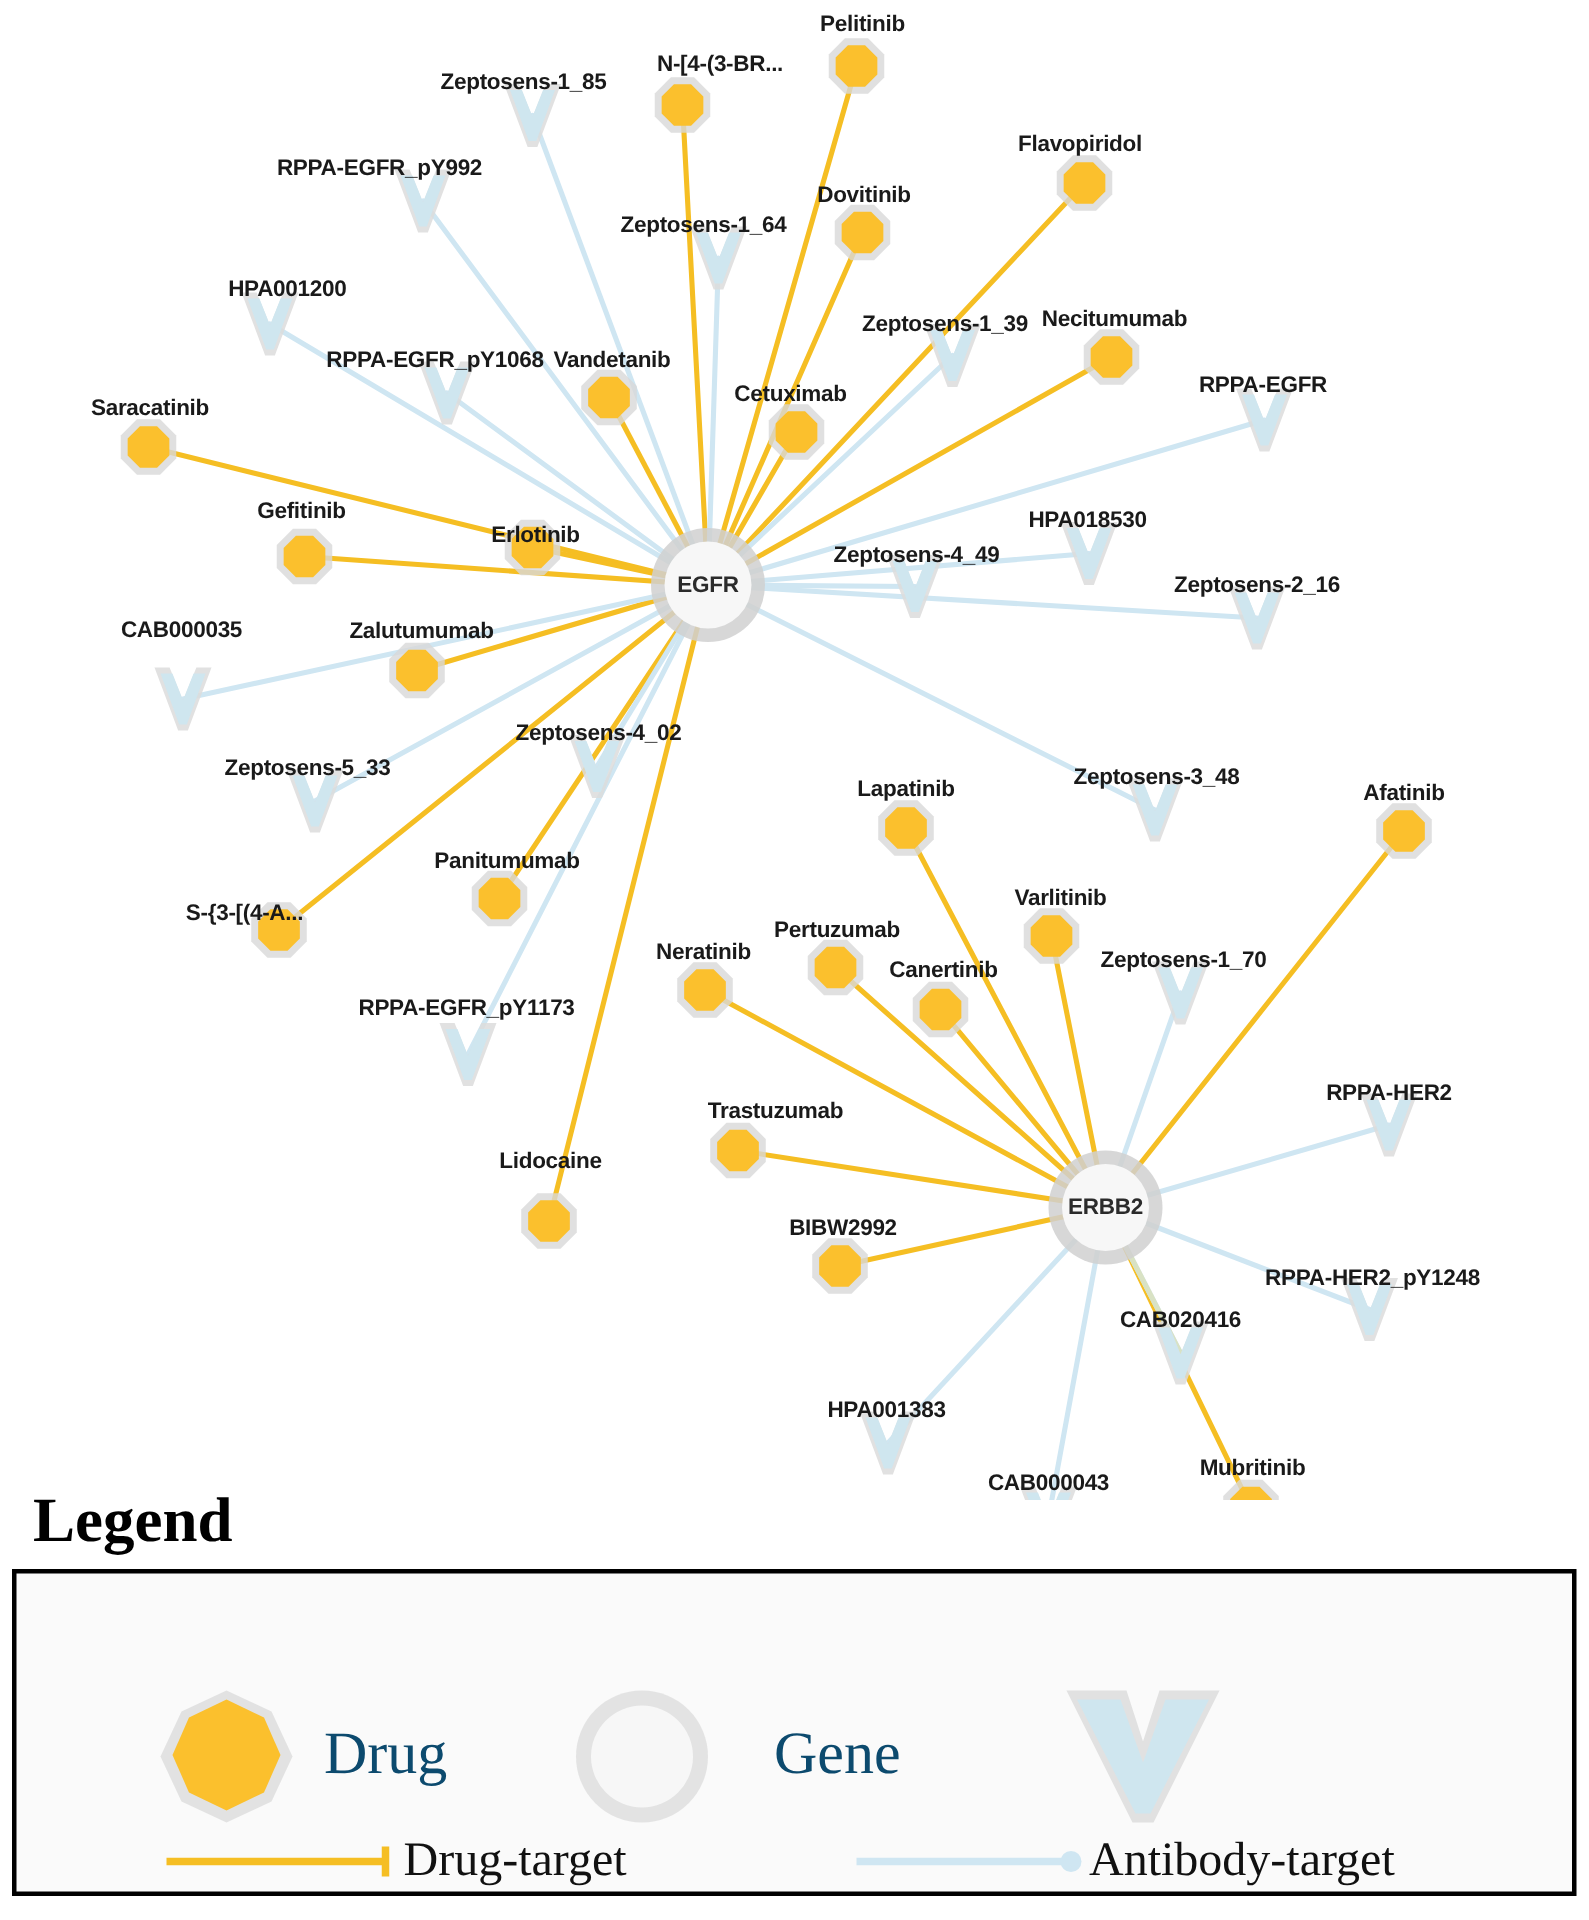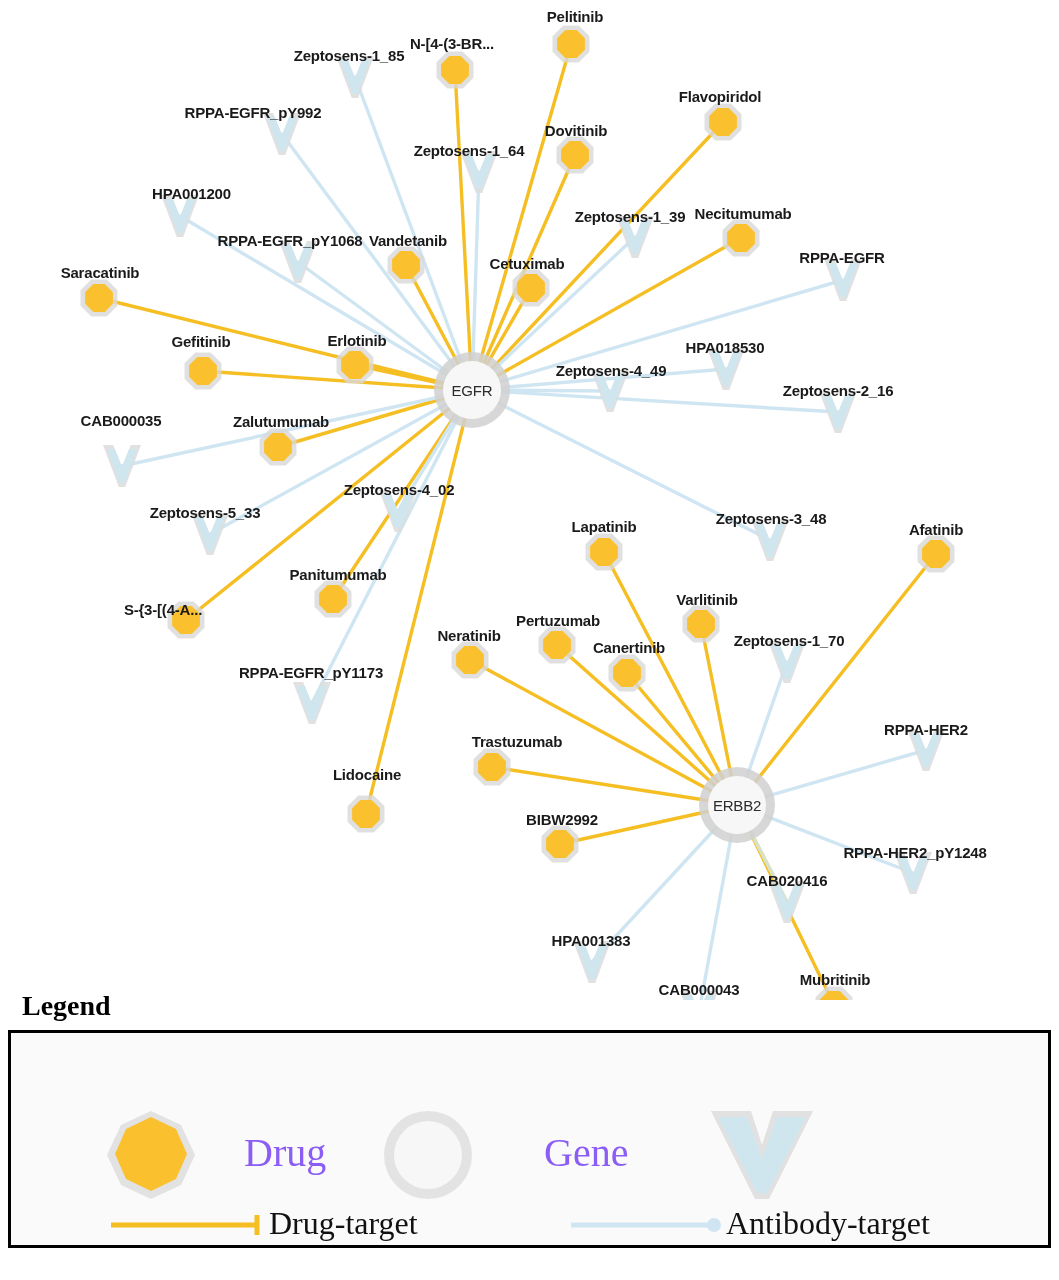--- a/index.html
+++ b/index.html
@@ -26,50 +26,49 @@
     font-family: "Liberation Sans", sans-serif;
     font-weight: bold;
     font-size: 15px;
     color: #1a1a1a;
     white-space: nowrap;
     transform: translate(-50%, -50%);
     letter-spacing: -0.2px;
   }
   .gene-label {
     font-size: 15px;
-    font-weight: normal;
+    font-weight: bold;
     color: #2b2b2b;
   }
   #legend-wrap {
     position: absolute;
     left: 8px;
     top: 990px;
     width: 1043px;
   }
   #legend-title {
     font-family: "Liberation Serif", serif;
-    font-size: 28px;
+    font-size: 42px;
     font-weight: bold;
     color: #000;
     margin: 0 0 8px 14px;
   }
   #legend-box {
     border: 3px solid #000;
     background: #fafafa;
     height: 218px;
     position: relative;
     box-sizing: border-box;
   }
   .legend-item-label {
     position: absolute;
     font-family: "Liberation Serif", serif;
     font-size: 40px;
-    color: #8b5cf6;
+    color: #0c4a6e;
     white-space: nowrap;
-    margin-left: 28px;
   }
   .legend-edge-label {
     position: absolute;
     font-family: "Liberation Serif", serif;
     font-size: 32px;
     color: #111;
     white-space: nowrap;
   }
 </style>
 </head>
@@ -327,28 +326,28 @@
       <div class="node-label" style="left: 205px; top: 512px;">Zeptosens-5_33</div>
       <div class="node-label" style="left: 771px; top: 518px;">Zeptosens-3_48</div>
       <div class="node-label" style="left: 789px; top: 640px;">Zeptosens-1_70</div>
       <div class="node-label" style="left: 311px; top: 672px;">RPPA-EGFR_pY1173</div>
       <div class="node-label" style="left: 926px; top: 729px;">RPPA-HER2</div>
       <div class="node-label" style="left: 915px; top: 852px;">RPPA-HER2_pY1248</div>
       <div class="node-label" style="left: 787px; top: 880px;">CAB020416</div>
       <div class="node-label" style="left: 591px; top: 940px;">HPA001383</div>
       <div class="node-label" style="left: 699px; top: 989px;">CAB000043</div>
       <div class="node-label" style="left: 575px; top: 16px;">Pelitinib</div>
-      <div class="node-label" style="left: 452px; top: 43px;">N-[4-(3-BR...</div>
+      <div class="node-label" style="left: 480px; top: 43px;">N-[4-(3-BR...</div>
       <div class="node-label" style="left: 720px; top: 96px;">Flavopiridol</div>
       <div class="node-label" style="left: 576px; top: 130px;">Dovitinib</div>
       <div class="node-label" style="left: 743px; top: 213px;">Necitumumab</div>
       <div class="node-label" style="left: 408px; top: 240px;">Vandetanib</div>
       <div class="node-label" style="left: 527px; top: 263px;">Cetuximab</div>
       <div class="node-label" style="left: 100px; top: 272px;">Saracatinib</div>
-      <div class="node-label" style="left: 357px; top: 340px;">Erlotinib</div>
+      <div class="node-label" style="left: 357px; top: 357px;">Erlotinib</div>
       <div class="node-label" style="left: 201px; top: 341px;">Gefitinib</div>
       <div class="node-label" style="left: 281px; top: 421px;">Zalutumumab</div>
       <div class="node-label" style="left: 936px; top: 529px;">Afatinib</div>
       <div class="node-label" style="left: 604px; top: 526px;">Lapatinib</div>
       <div class="node-label" style="left: 707px; top: 599px;">Varlitinib</div>
       <div class="node-label" style="left: 338px; top: 574px;">Panitumumab</div>
       <div class="node-label" style="left: 163px; top: 609px;">S-{3-[(4-A...</div>
       <div class="node-label" style="left: 558px; top: 620px;">Pertuzumab</div>
       <div class="node-label" style="left: 469px; top: 635px;">Neratinib</div>
       <div class="node-label" style="left: 629px; top: 647px;">Canertinib</div>

